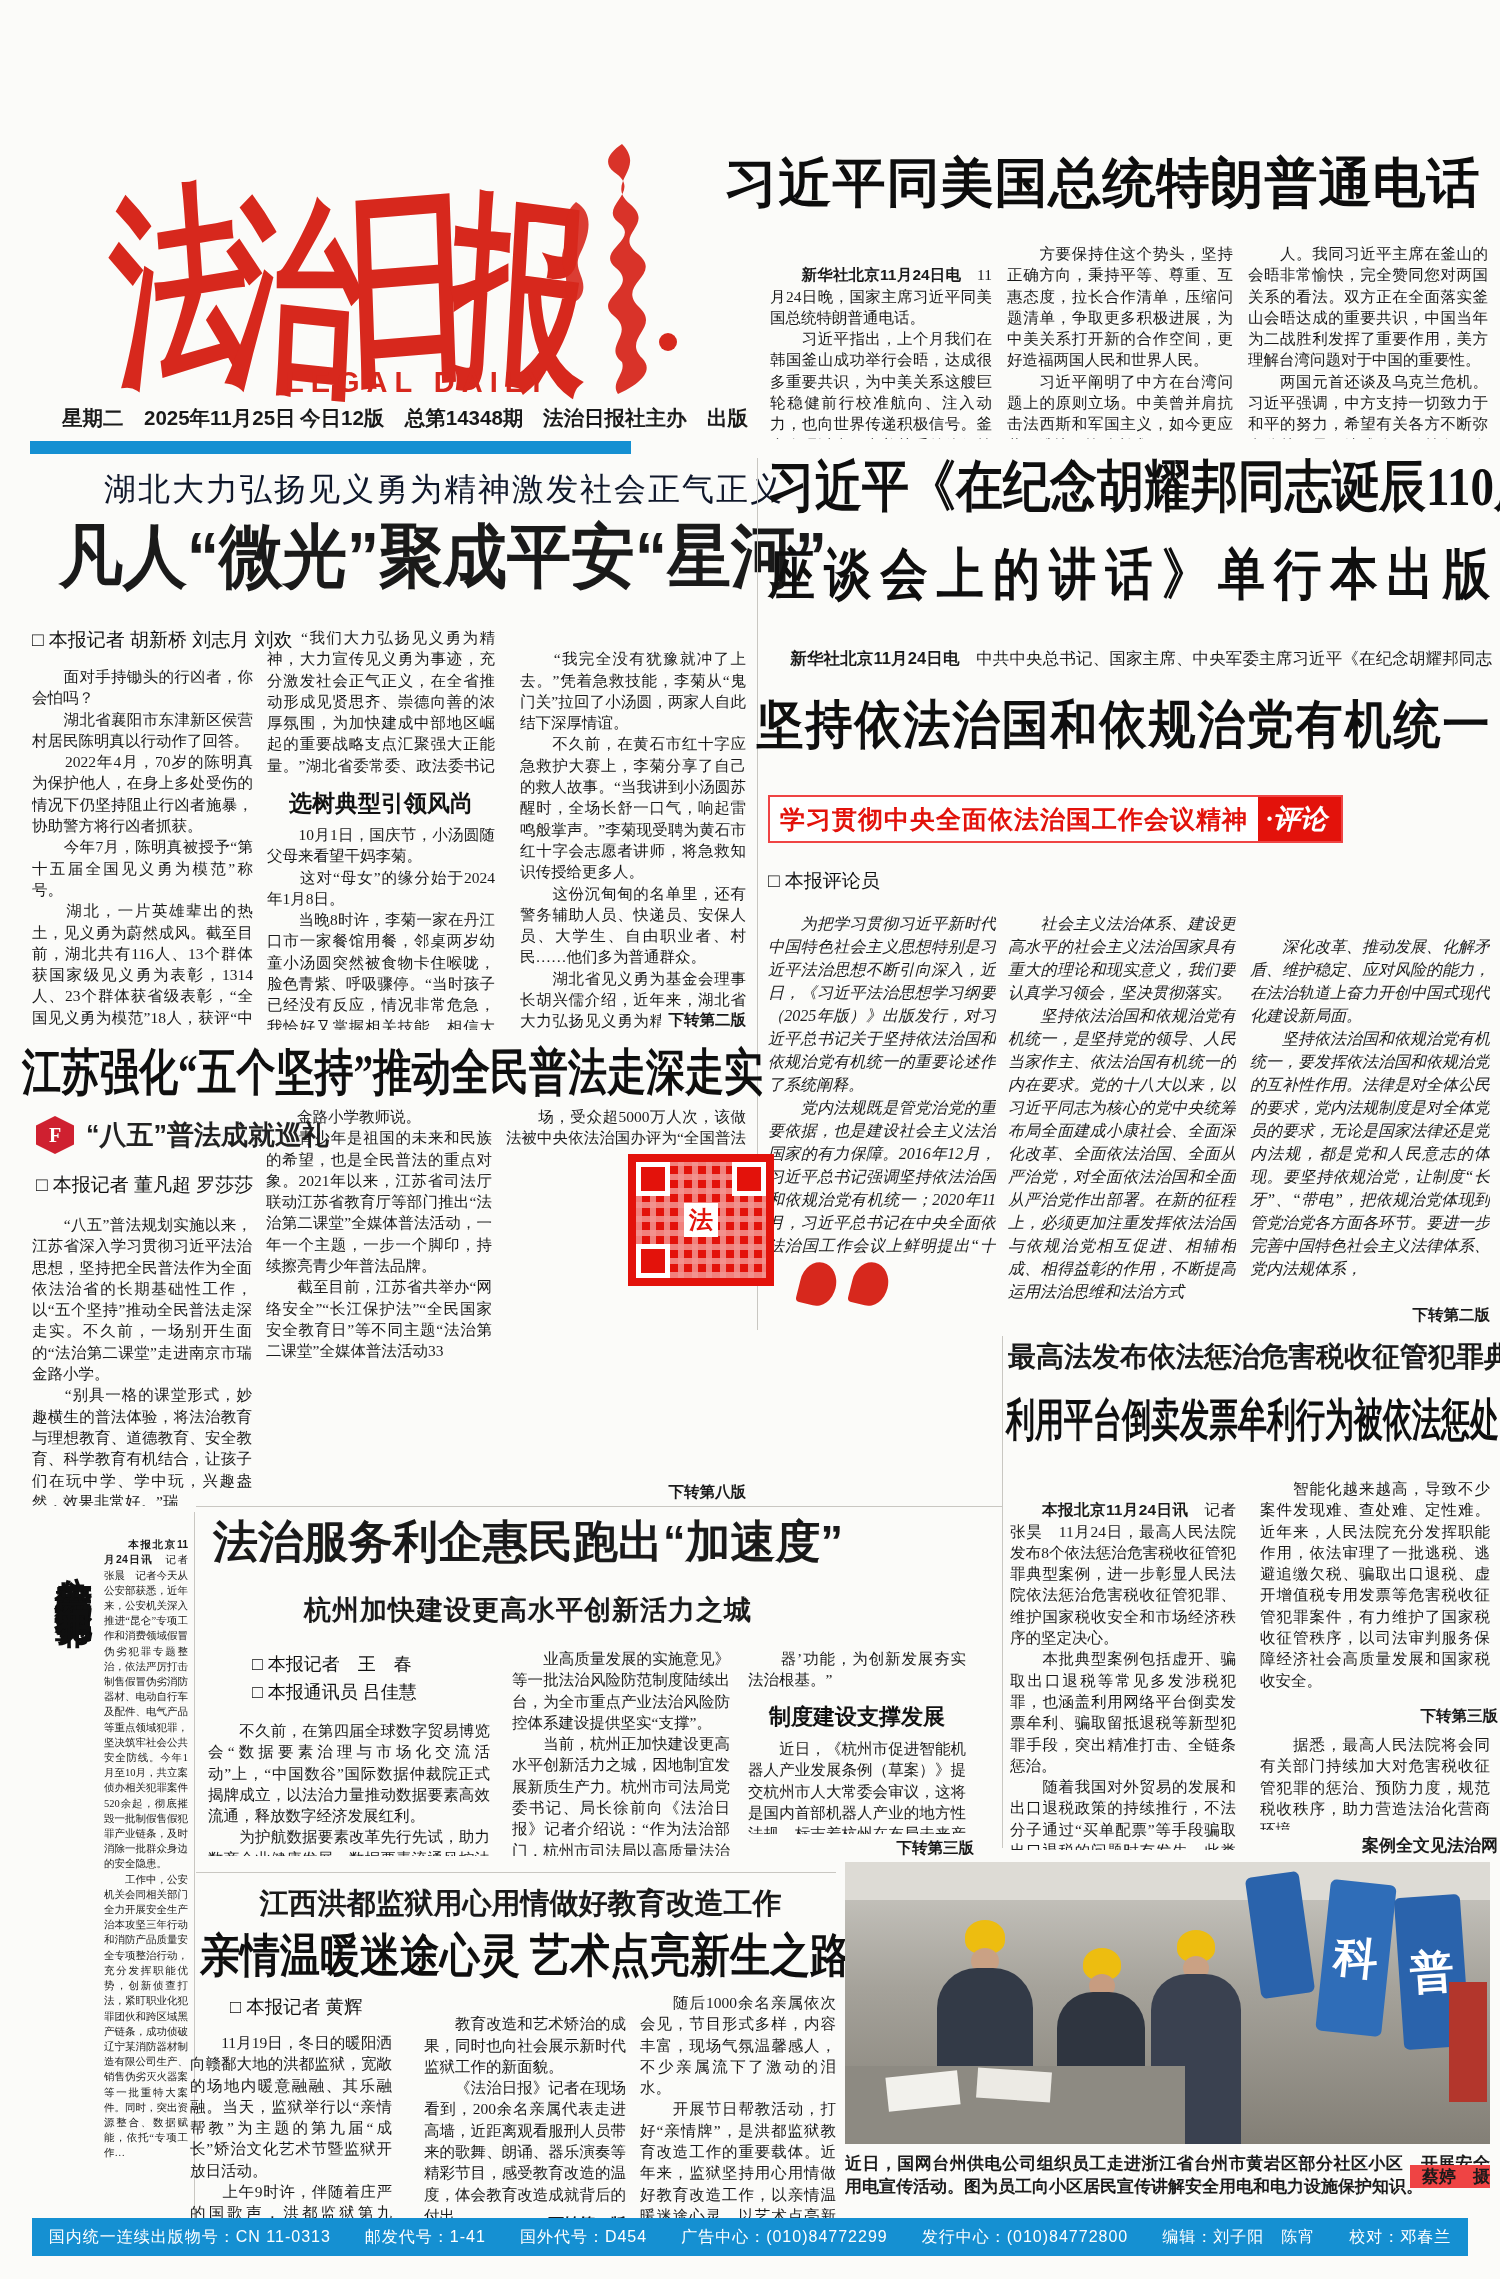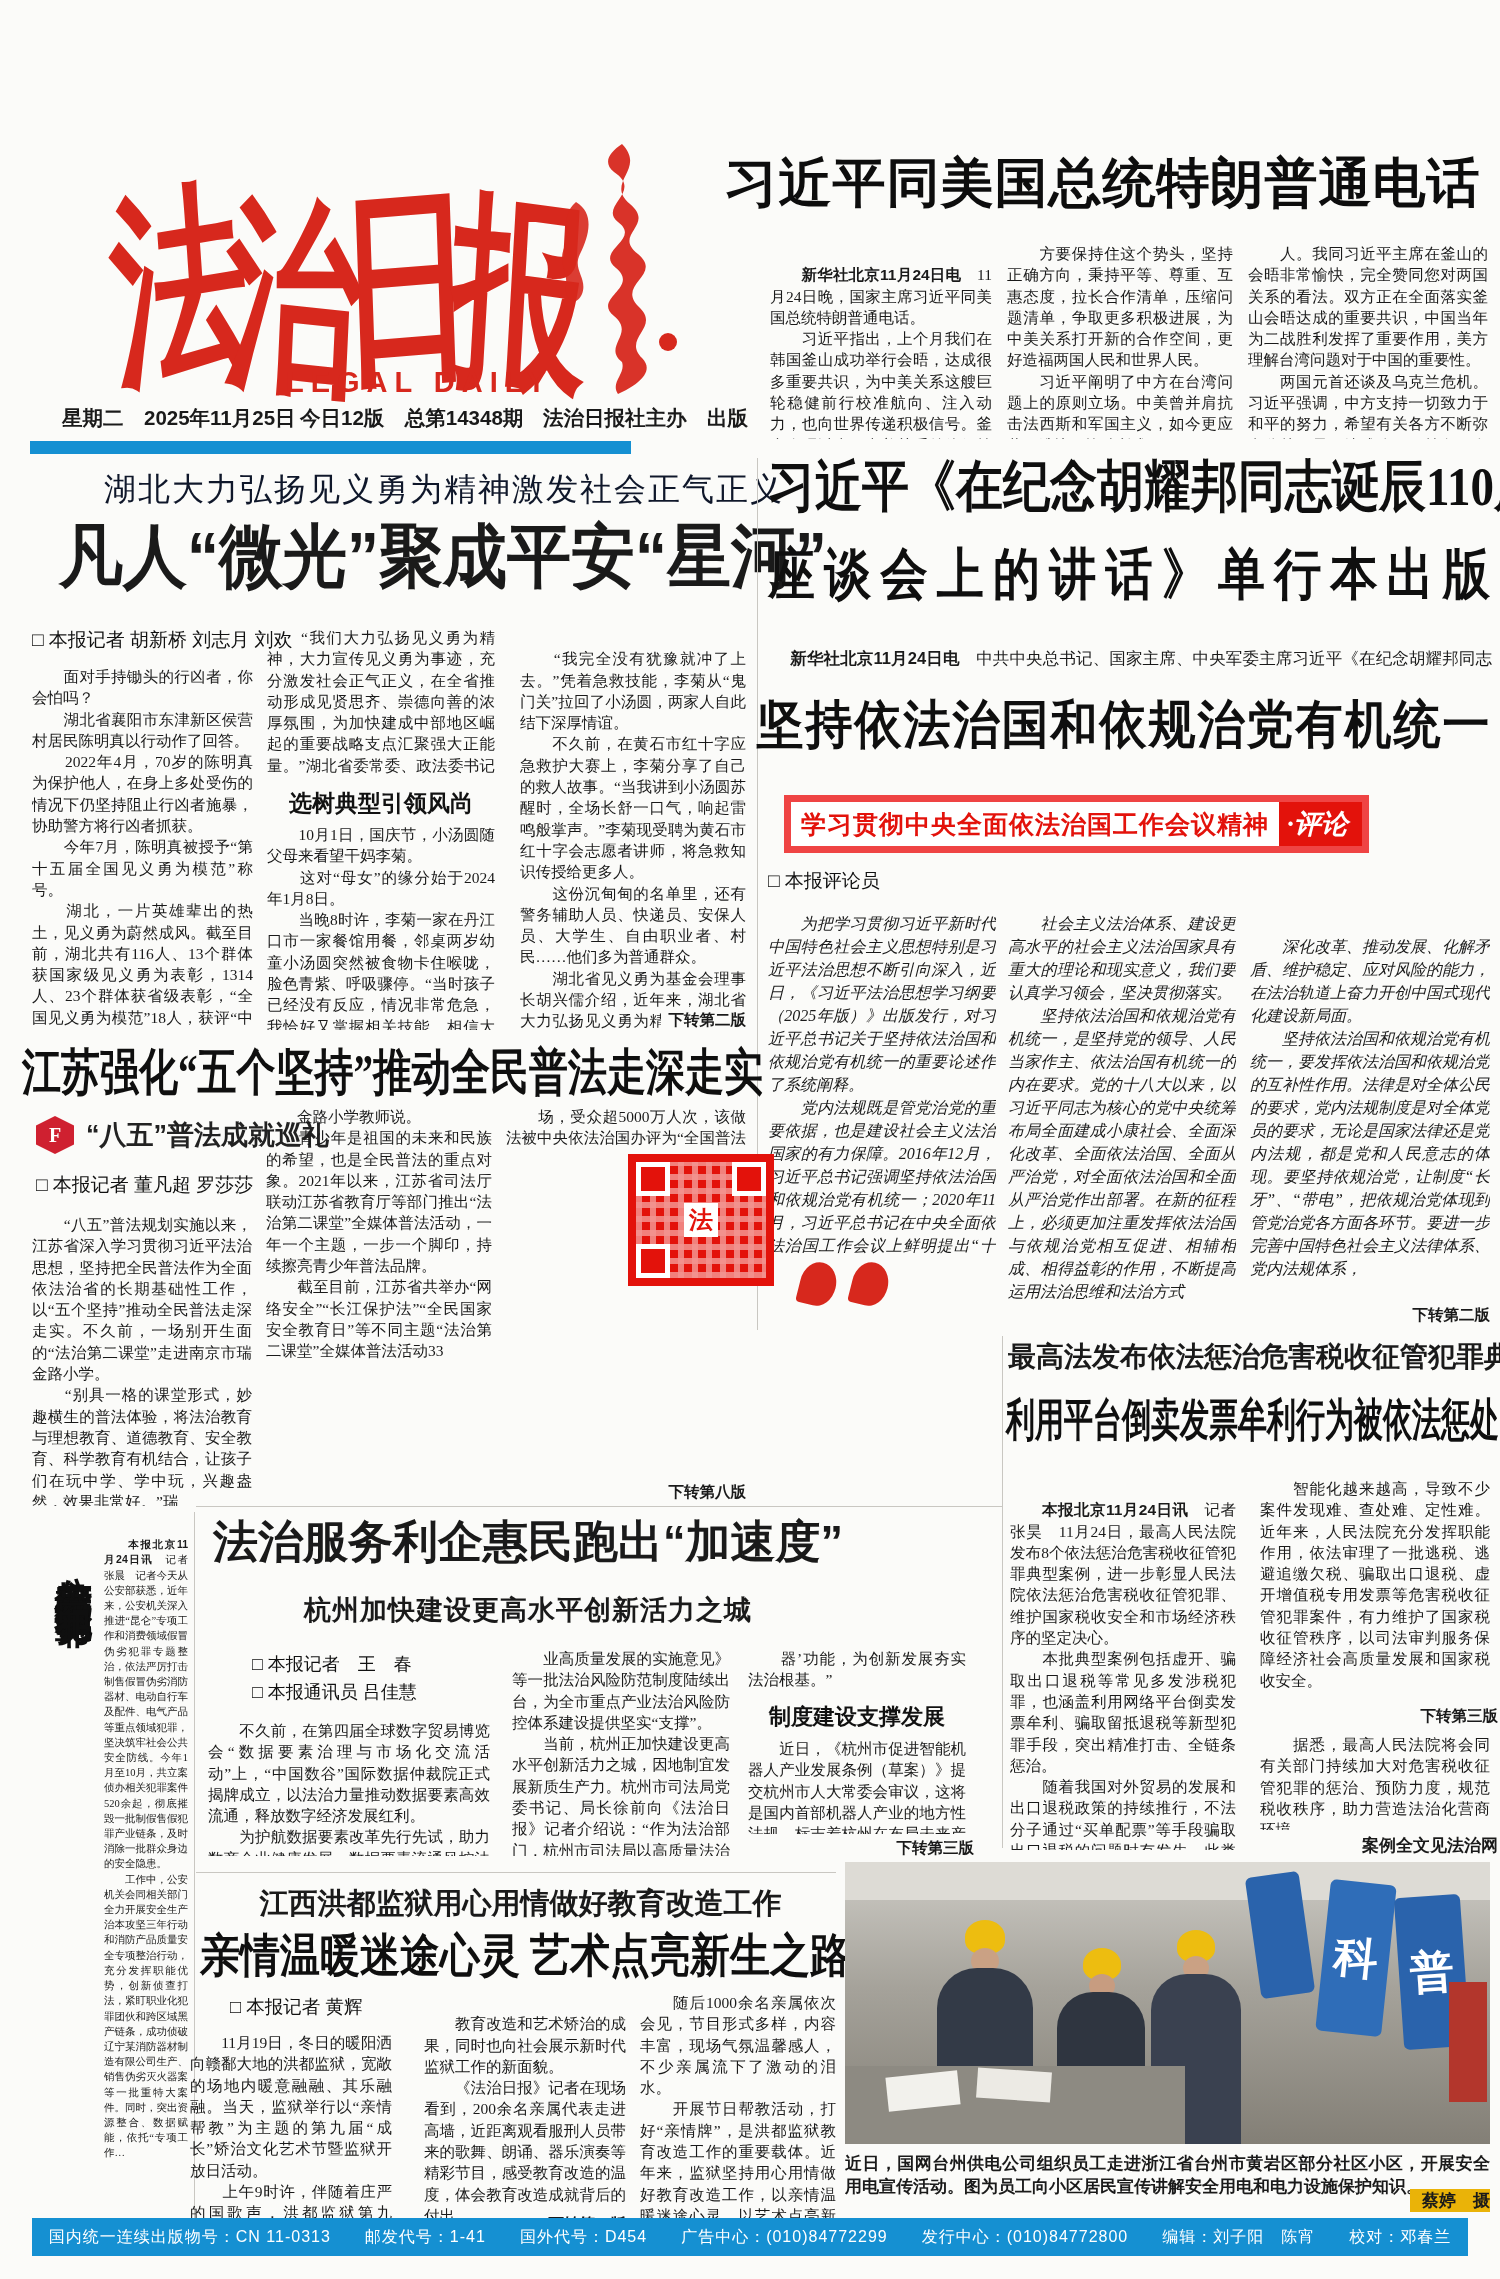--- a/index.html
+++ b/index.html
@@ -81,21 +81,21 @@
 <div>
   <div class="abs center headline-serif stretch" style="left:768px;top:450px;width:722px;font-size:47px;transform:scale(1,1.18);white-space:nowrap;">习近平《在纪念胡耀邦同志诞辰110周年</div>
   <div class="abs headline-serif stretch" style="left:768px;top:538px;width:722px;font-size:47px;transform:scale(1,1.18);text-align:justify;text-align-last:justify;">座谈会上的讲话》单行本出版</div>
   <div class="abs col" style="left:757px;top:624px;width:735px;height:48px;font-size:16.5px;line-height:23px;">
     <span class="lead">　　新华社北京11月24日电</span><span>　中共中央总书记、国家主席、中央军委主席习近平《在纪念胡耀邦同志诞辰110周年座谈会上的讲话》单行本，已由人民出版社出版，即日起在全国新华书店发行。</span>
   </div>
 </div>
 
 <div>
   <div class="abs center headline-serif stretch" style="left:755px;top:690px;width:738px;font-size:47px;transform:scale(1,1.1);letter-spacing:2px;white-space:nowrap;">坚持依法治国和依规治党有机统一</div>
-  <div class="abs" style="left:768px;top:795px;display:inline-flex;align-items:center;border:7px solid #ef4444;background:#fff;margin-left:16px;">
+  <div class="abs" style="left:768px;top:795px;display:inline-flex;align-items:center;border:2px solid #ef4444;background:#fff;">
     <span class="sans" style="color:#e3120b;font-size:25px;font-weight:bold;padding:5px 10px;letter-spacing:1px;">学习贯彻中央全面依法治国工作会议精神</span>
     <span style="background:#e3120b;color:#fff;font-size:27px;font-weight:900;font-style:italic;padding:4px 14px 4px 8px;">·评论</span>
   </div>
   <div class="abs byline" style="left:768px;top:868px;">□ 本报评论员</div>
   <div class="abs col" style="left:768px;top:912px;width:228px;height:345px;font-size:16px;line-height:23px;font-style:italic;">　　为把学习贯彻习近平新时代中国特色社会主义思想特别是习近平法治思想不断引向深入，近日，《习近平法治思想学习纲要（2025年版）》出版发行，对习近平总书记关于坚持依法治国和依规治党有机统一的重要论述作了系统阐释。
 　　党内法规既是管党治党的重要依据，也是建设社会主义法治国家的有力保障。2016年12月，习近平总书记强调坚持依法治国和依规治党有机统一；2020年11月，习近平总书记在中央全面依法治国工作会议上鲜明提出“十一个坚持”，明确要求坚持依法治国和依规治党有机统一，为新时代法治中国建设提供了根本遵循。</div>
   <div class="abs col" style="left:1008px;top:912px;width:228px;height:414px;font-size:16px;line-height:23px;font-style:italic;">　　社会主义法治体系、建设更高水平的社会主义法治国家具有重大的理论和现实意义，我们要认真学习领会，坚决贯彻落实。
 　　坚持依法治国和依规治党有机统一，是坚持党的领导、人民当家作主、依法治国有机统一的内在要求。党的十八大以来，以习近平同志为核心的党中央统筹布局全面建成小康社会、全面深化改革、全面依法治国、全面从严治党，对全面依法治国和全面从严治党作出部署。在新的征程上，必须更加注重发挥依法治国与依规治党相互促进、相辅相成、相得益彰的作用，不断提高运用法治思维和法治方式</div>
   <div class="abs col" style="left:1250px;top:912px;width:240px;height:414px;font-size:16px;line-height:23px;font-style:italic;">
     <span>　　深化改革、推动发展、化解矛盾、维护稳定、应对风险的能力，在法治轨道上奋力开创中国式现代化建设新局面。
@@ -211,16 +211,16 @@
   <div style="position:absolute;left:212px;top:130px;width:88px;height:152px;background:#2f3540;border-radius:36px 36px 0 0;"></div>
   <div style="position:absolute;left:332px;top:68px;width:38px;height:32px;background:#edbd10;border-radius:50% 50% 40% 40%;"></div>
   <div style="position:absolute;left:338px;top:94px;width:26px;height:24px;background:#caa184;border-radius:50%;"></div>
   <div style="position:absolute;left:306px;top:112px;width:90px;height:170px;background:#3a4150;border-radius:36px 36px 0 0;"></div>
   <div style="position:absolute;left:0px;top:204px;width:340px;height:78px;background:#8d8a82;"></div>
   <div style="position:absolute;left:42px;top:212px;width:72px;height:34px;background:#f2f1ec;transform:rotate(-6deg);"></div>
   <div style="position:absolute;left:132px;top:208px;width:74px;height:30px;background:#eceae4;transform:rotate(4deg);"></div>
 </div>
 <div class="abs" style="left:845px;top:2152px;width:645px;height:60px;">
   <div class="col" style="width:645px;height:60px;font-size:17px;line-height:23px;font-weight:600;">近日，国网台州供电公司组织员工走进浙江省台州市黄岩区部分社区小区，开展安全用电宣传活动。图为员工向小区居民宣传讲解安全用电和电力设施保护知识。</div>
-  <span style="position:absolute;right:0;bottom:0;background:#eab308;padding-left:12px;font-size:17px;font-weight:600;">蔡婷　摄</span>
+  <span style="position:absolute;right:0;bottom:24px;background:#ef4444;padding-left:12px;font-size:17px;font-weight:600;">蔡婷　摄</span>
 </div>
 
 <div class="abs sans" style="left:32px;top:2218px;width:1436px;height:38px;background:#1590d2;color:#fff;font-size:16px;line-height:38px;text-align:center;letter-spacing:1px;overflow:hidden;white-space:nowrap;">国内统一连续出版物号：CN 11-0313　　邮发代号：1-41　　国外代号：D454　　广告中心：(010)84772299　　发行中心：(010)84772800　　编辑：刘子阳　陈宵　　校对：邓春兰</div>
 
 </body></html>

